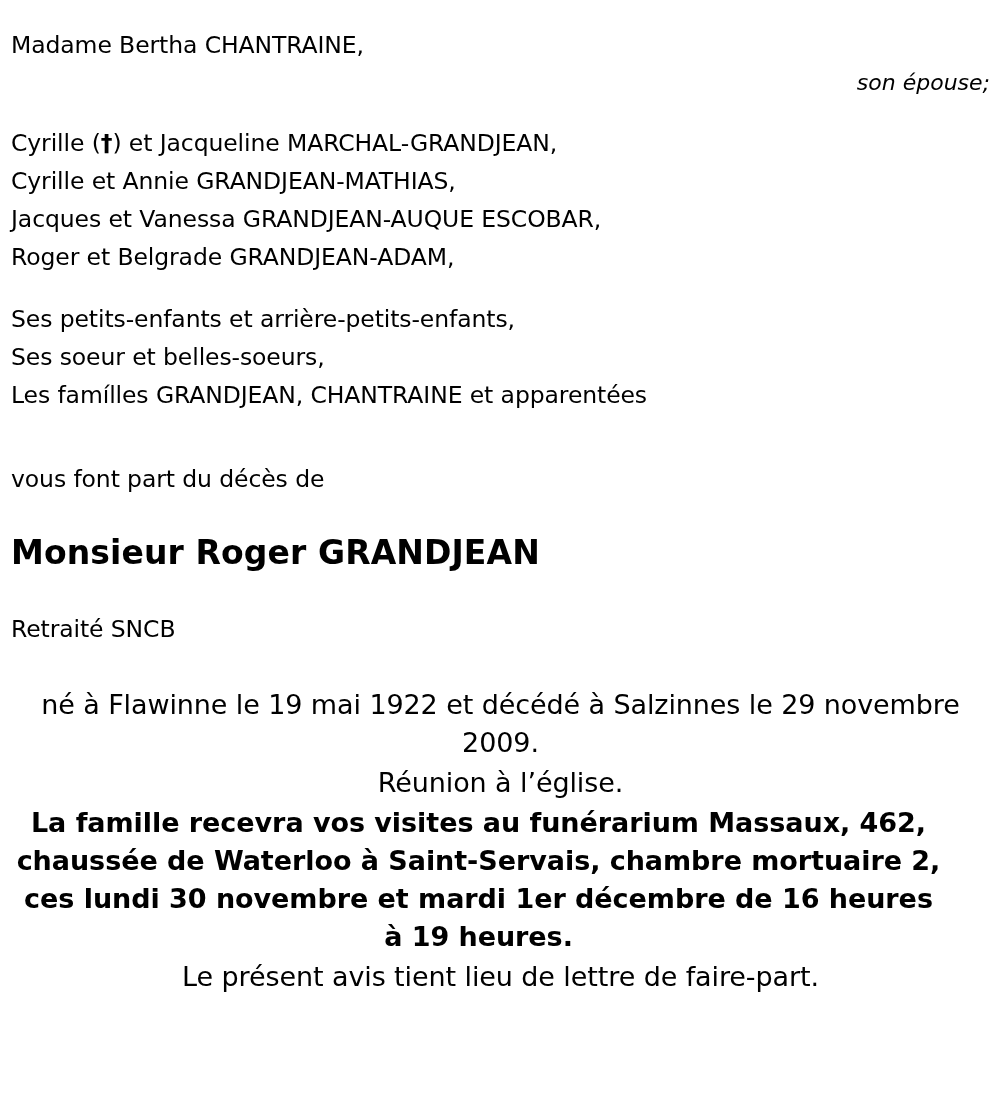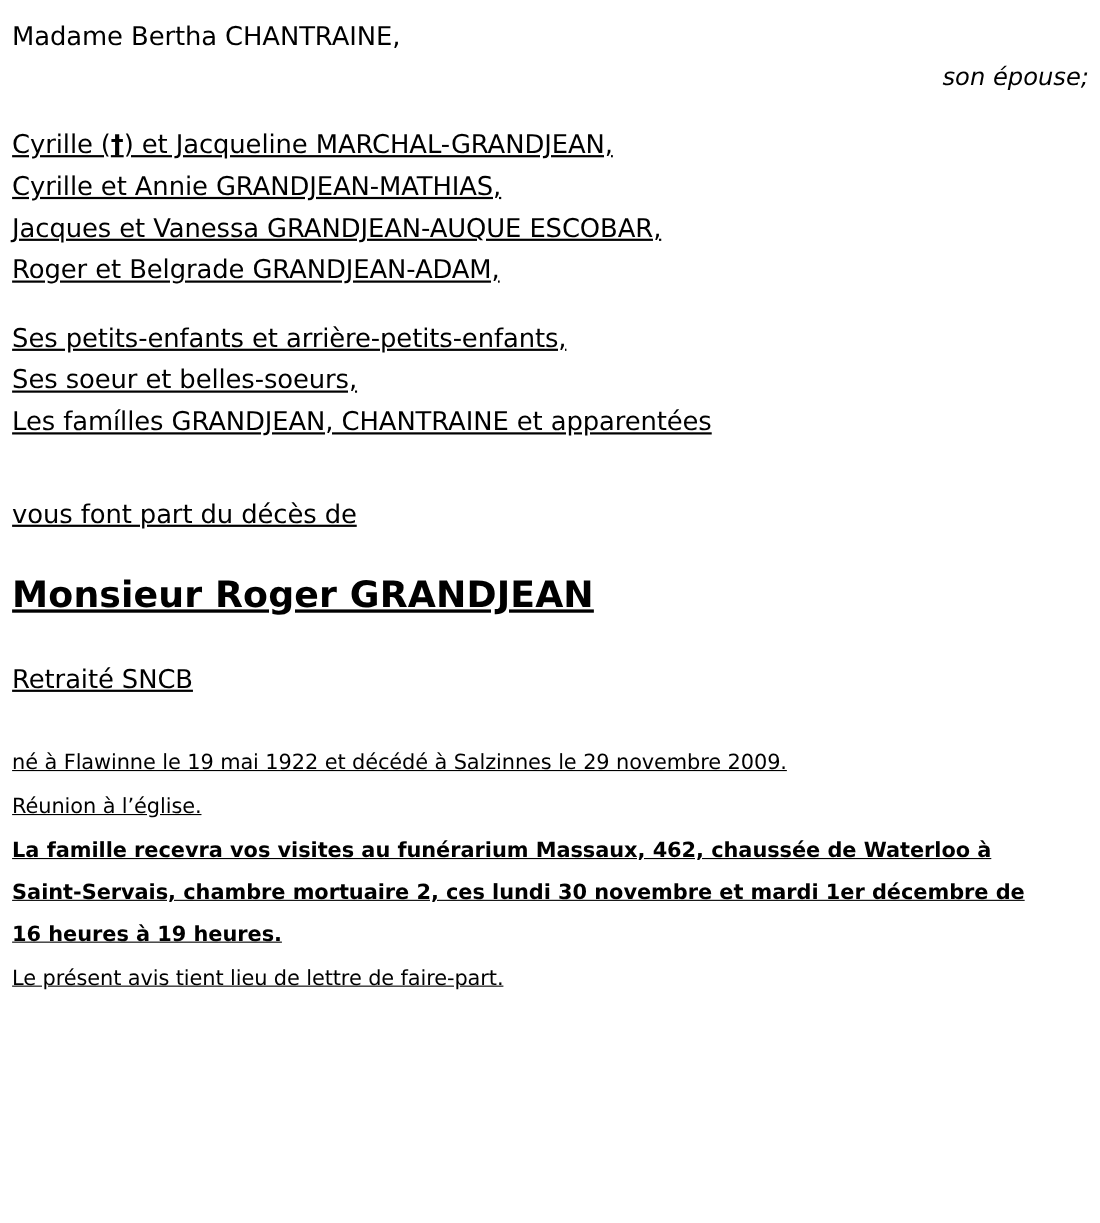--- a/index.html
+++ b/index.html
@@ -16,23 +16,22 @@
     font-family: "DejaVu Sans", "Liberation Sans", sans-serif;
     color: #000000;
     -webkit-font-smoothing: antialiased;
   }
 
   .notice {
     position: absolute;
     left: 0;
     top: 0;
     width: 1000px;
-    padding: 4px 10px 0 11px;
+    padding: 16px 10px 0 11px;
     box-sizing: border-box;
-    text-decoration: underline;
   }
 
   
   .line {
     font-size: 23.5px;
     line-height: 38px;
     white-space: nowrap;
     letter-spacing: -0.1px;
   }
 
@@ -69,24 +68,25 @@
   .deceased-name {
     font-size: 33px;
     font-weight: 700;
     line-height: 42px;
     letter-spacing: 0.1px;
     white-space: nowrap;
   }
 
   
   .para {
-    font-size: 19px;
+    font-size: 27px;
     line-height: 38px;
     letter-spacing: -0.1px;
     max-width: 979px;
+    text-align: center;
   }
   .para.bold {
     font-weight: 700;
     max-width: 935px;
     letter-spacing: -0.05px;
   }
   .para + .para { margin-top: 2px; }
 
   .dagger { font-weight: 700; }
 </style>

